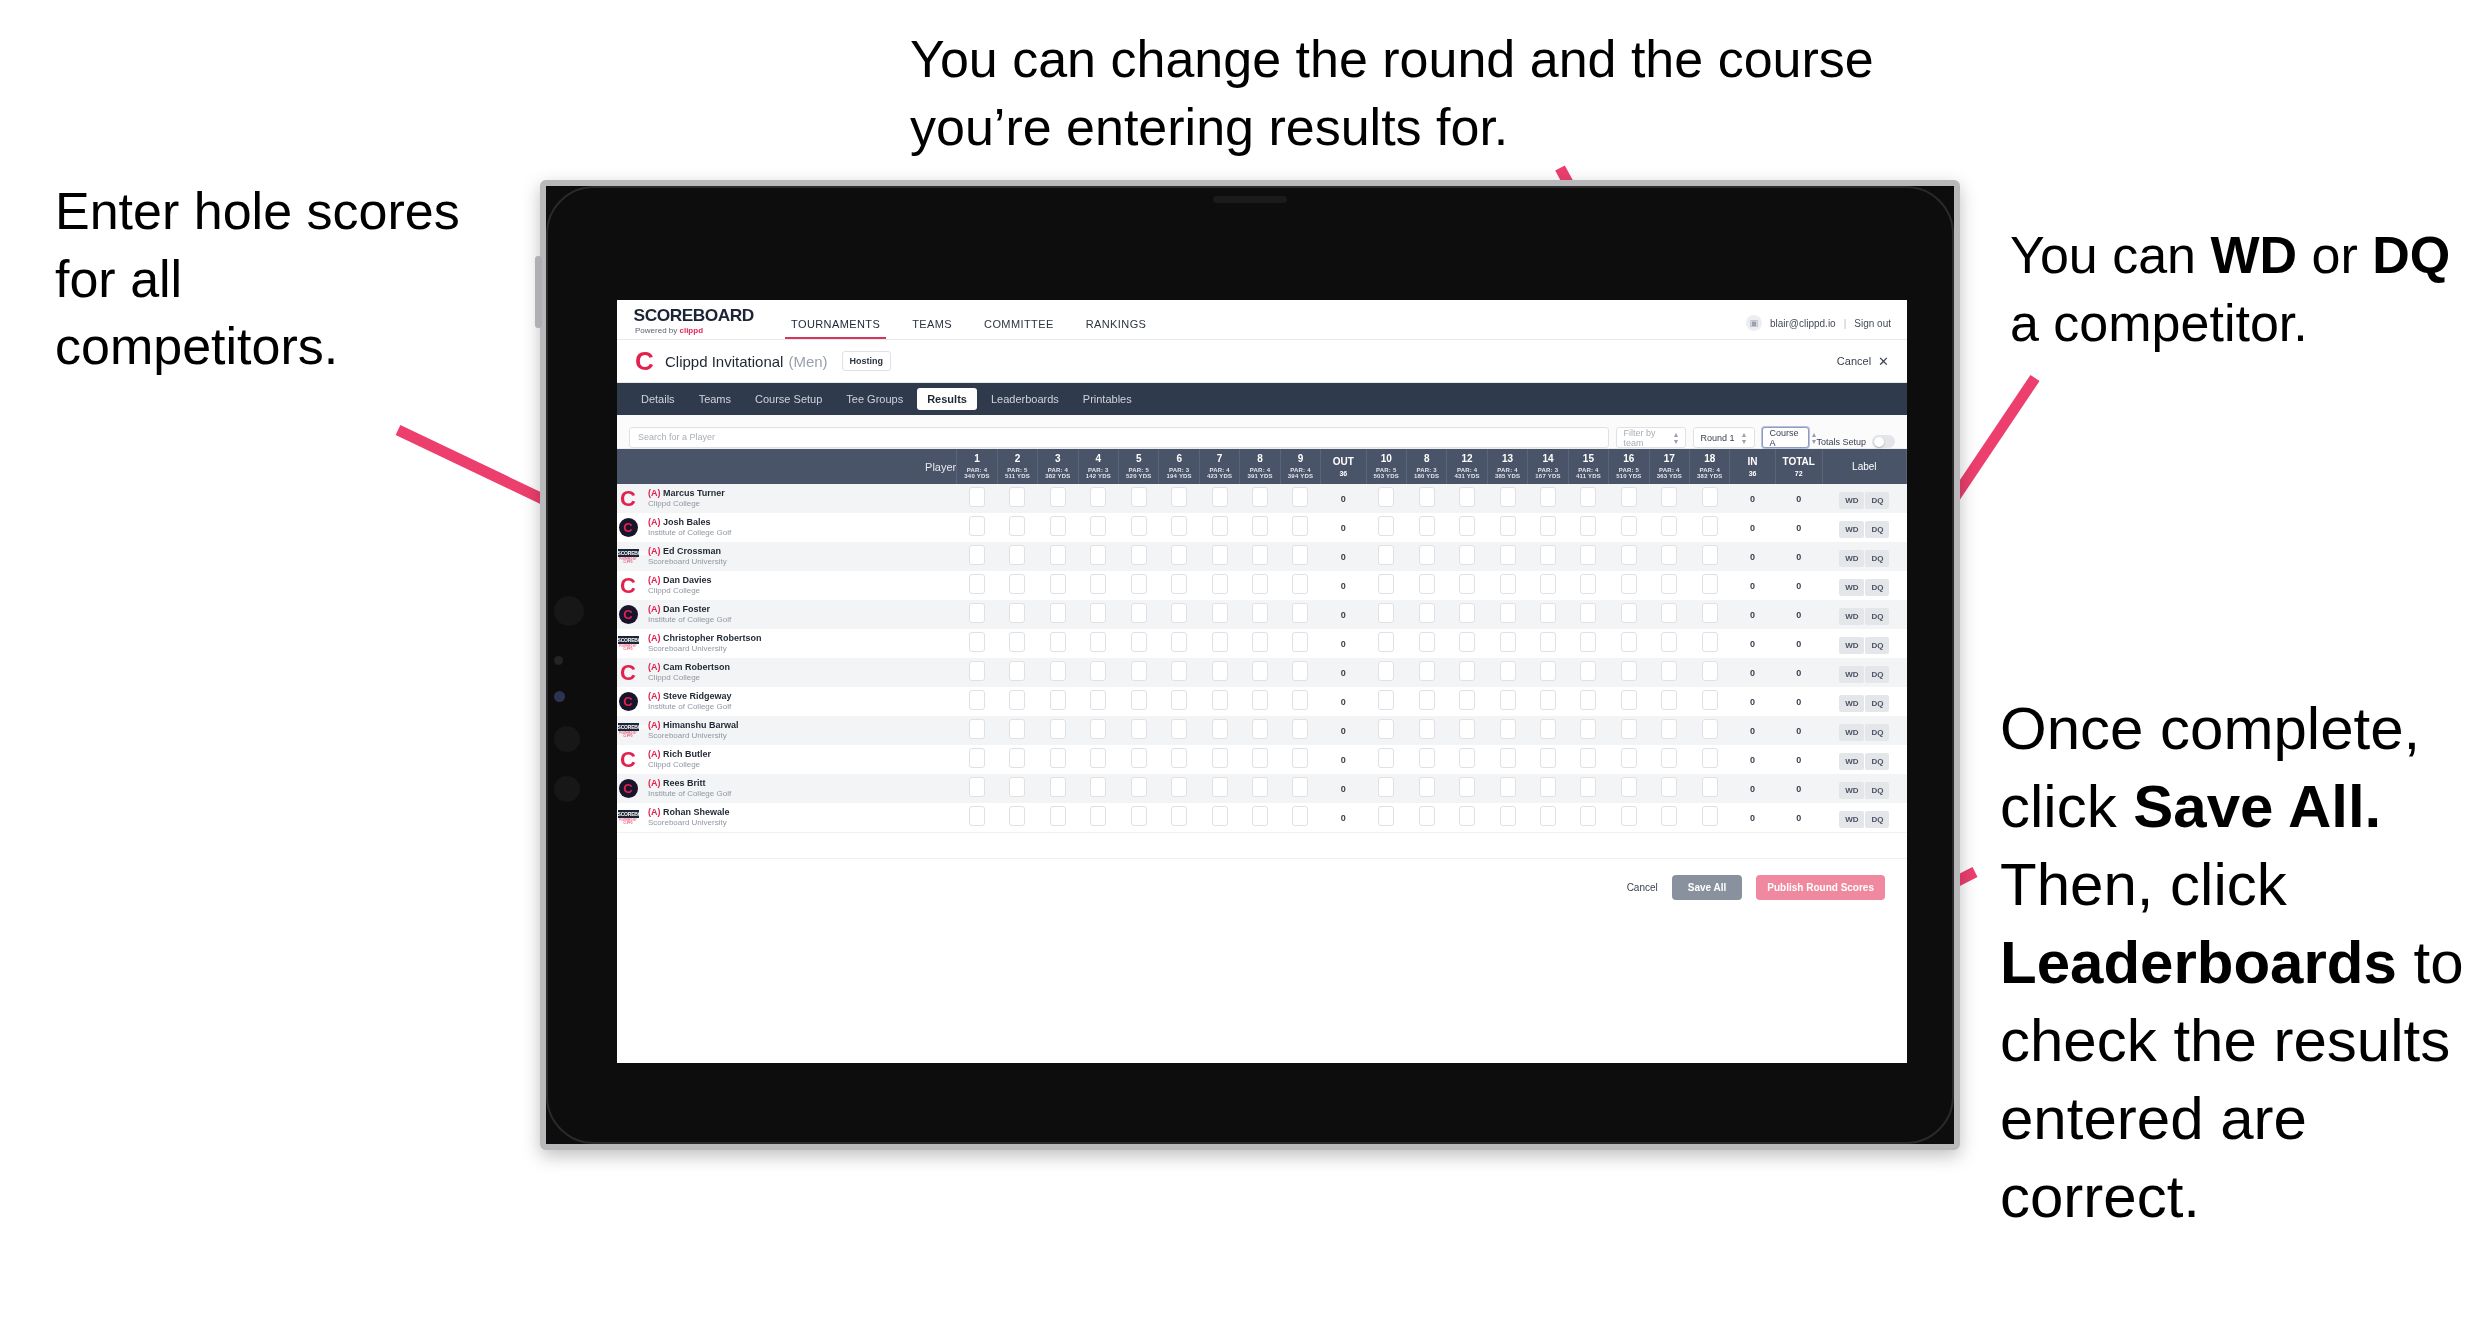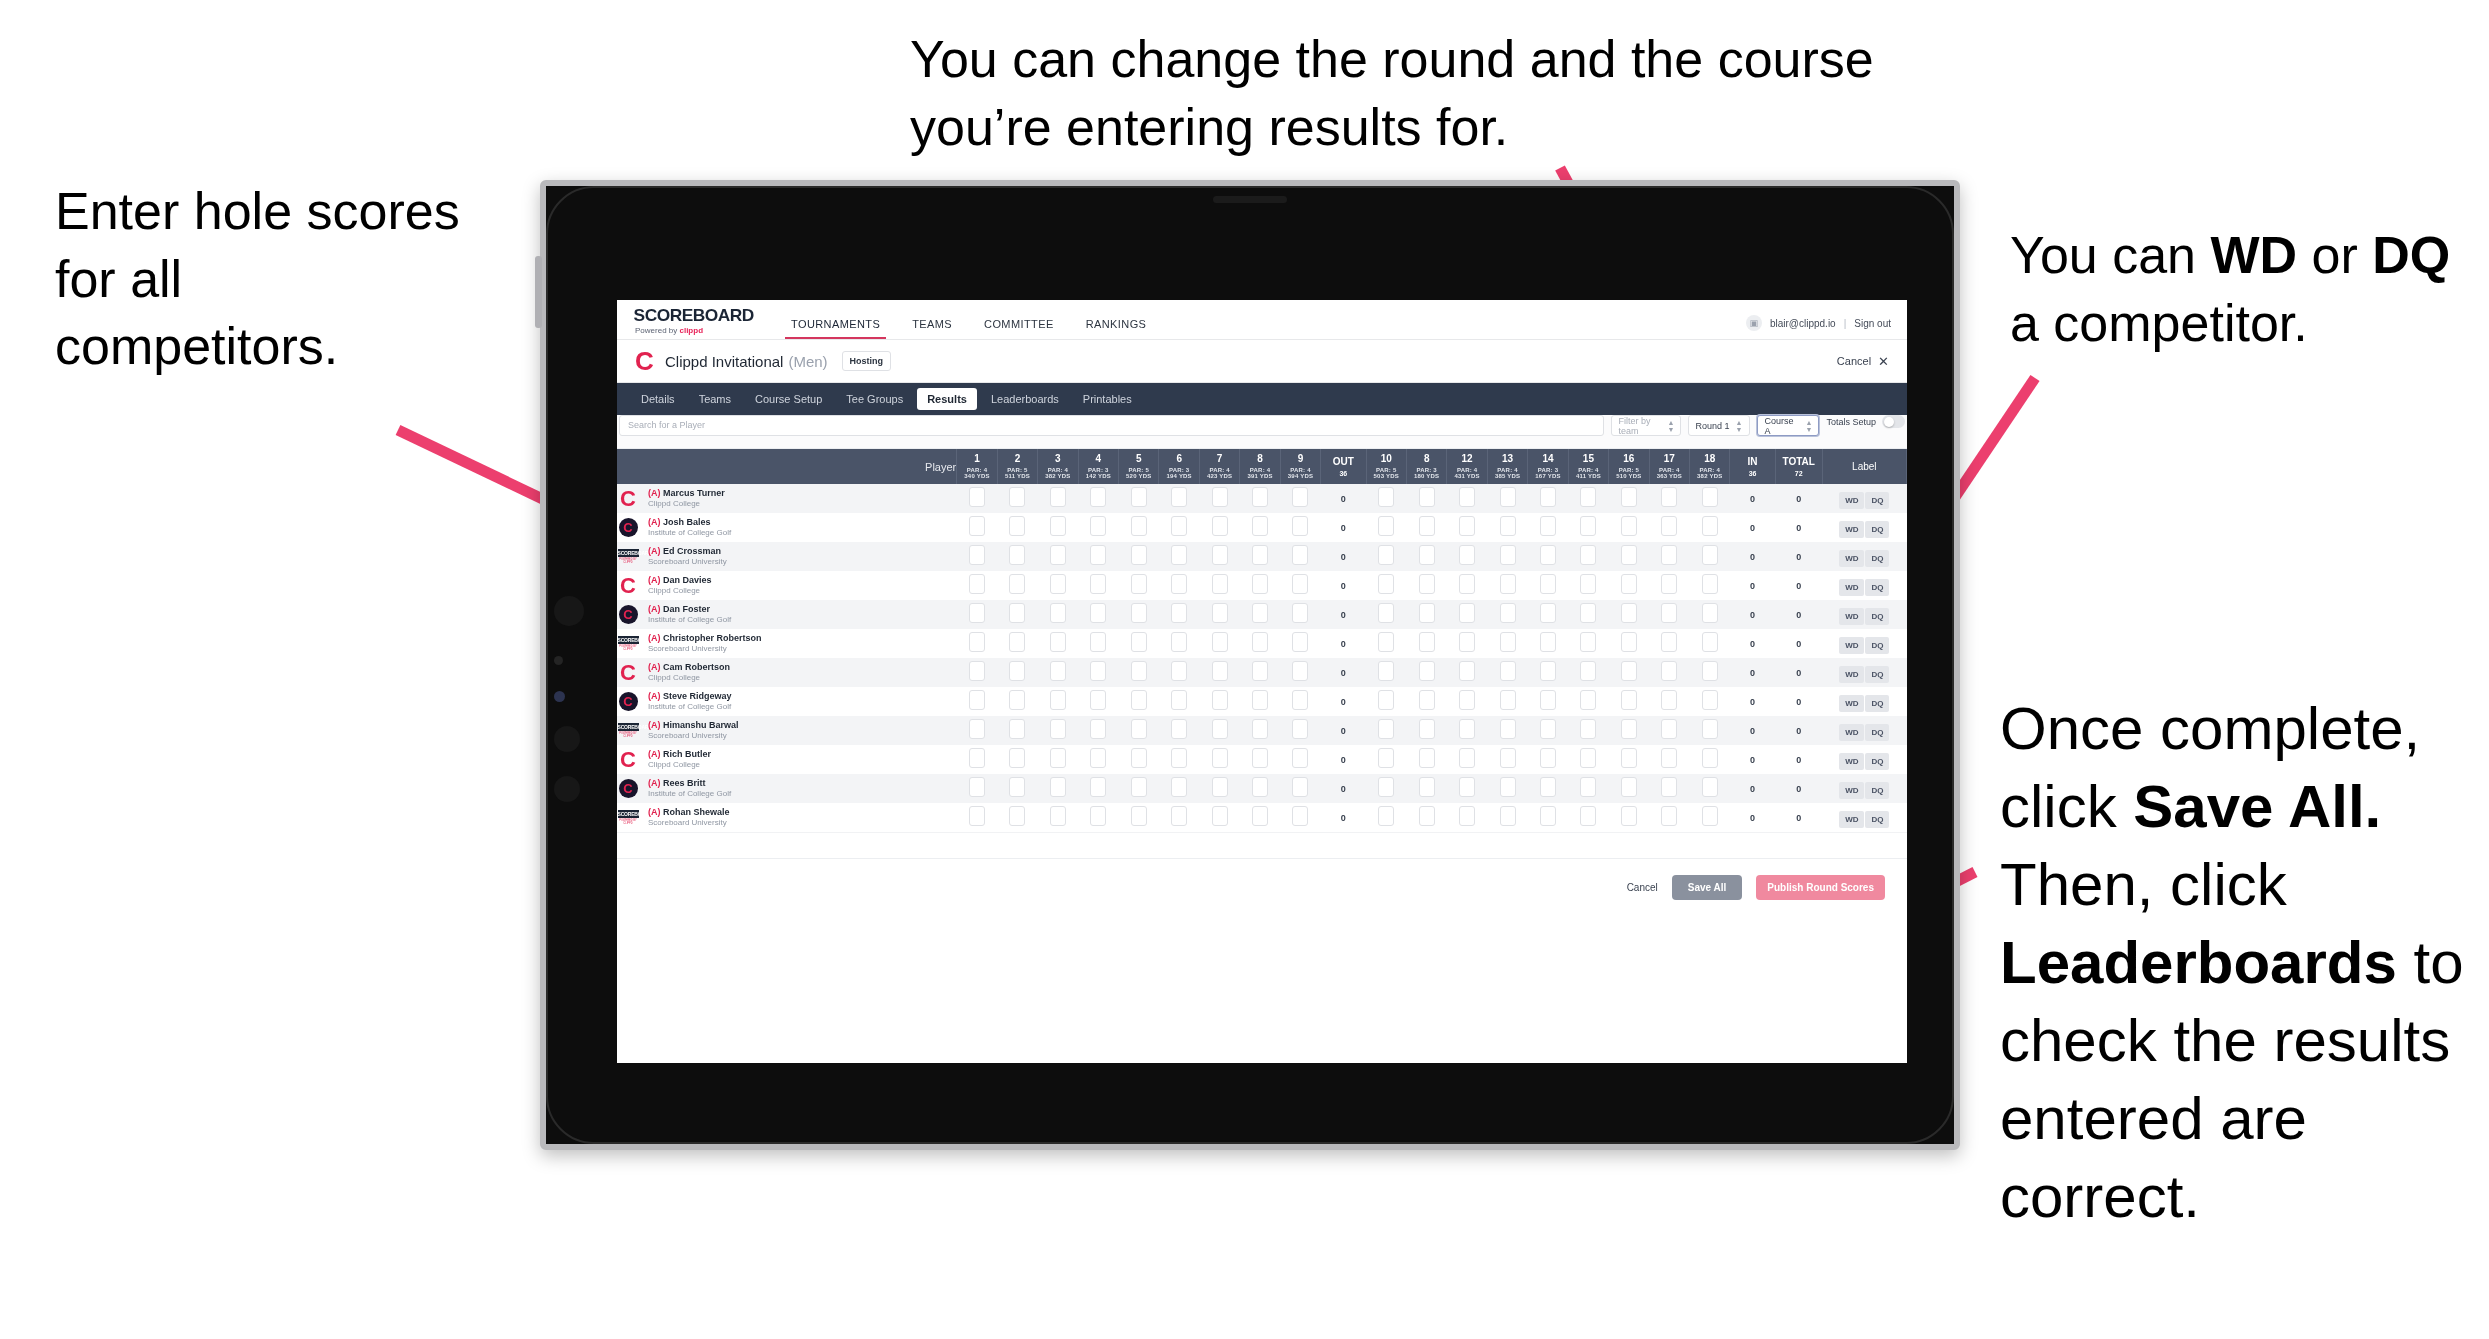--- a/index.html
+++ b/index.html
@@ -104,37 +104,37 @@
   }
   .cancel-x { margin-left:auto; font-size:11px; color:#3a4250; display:flex; align-items:center; gap:7px; cursor:pointer;}
   .cancel-x .xg { font-size:13px; }
 
   
   .dtabs { height:32px; background:#2f3a4d; display:flex; align-items:center; padding:0 14px; gap:4px;}
   .dtab { font-size:11px; color:#cfd4dd; padding:5px 10px; border-radius:3px; cursor:pointer; }
   .dtab.active { background:#ffffff; color:#1f2733; font-weight:700; }
 
   
-  .filterbar { height:34px; background:#fbfbfc; display:flex; align-items:flex-start; padding:0 2px; gap:7px; border-bottom:1px solid #eceef1;}
+  .filterbar { height:34px; background:#fbfbfc; display:flex; align-items:flex-end; padding:0 12px; gap:7px; border-bottom:1px solid #eceef1;}
   .search-inp {
     flex:1; height:21px; border:1px solid #dfe1e5; border-radius:3px; background:#fff;
     font-size:9px; color:#a9aeb8; padding-left:8px; line-height:19px;
   }
   .sel {
     height:21px; border:1px solid #dfe1e5; border-radius:3px; background:#fff;
     font-size:9px; color:#3a4250; padding:0 6px; display:flex; align-items:center; gap:6px;
     cursor:pointer;
   }
   .sel.ghost { color:#a9aeb8; }
   .sel.focused { border-color:#8e9bc4; box-shadow:0 0 0 1px #b9c2da; }
   .sel .caret { font-size:7px; color:#9aa1ad; line-height:1;}
   .sel .caret i { display:block; font-style:normal; }
   .w-filter { width:70px; }
   .w-round  { width:62px; }
-  .w-course { width:62px;gap:12px; }
+  .w-course { width:47px;gap:12px; }
   .totals-wrap { display:flex; align-items:center; gap:6px; font-size:9px; color:#3a4250; }
   .toggle { width:23px; height:13px; border-radius:7px; background:#e3e5e9; position:relative; cursor:pointer;}
   .toggle .knob { position:absolute; top:1.5px; left:1.5px; width:10px; height:10px; border-radius:50%; background:#fff; box-shadow:0 1px 2px rgba(0,0,0,.25);}
 
   
   .tbl-wrap { background:#fff; }
   table.sc { border-collapse:collapse; width:1290px; table-layout:fixed; }
   table.sc th, table.sc td { padding:0; }
 
   thead.sc-head th {

